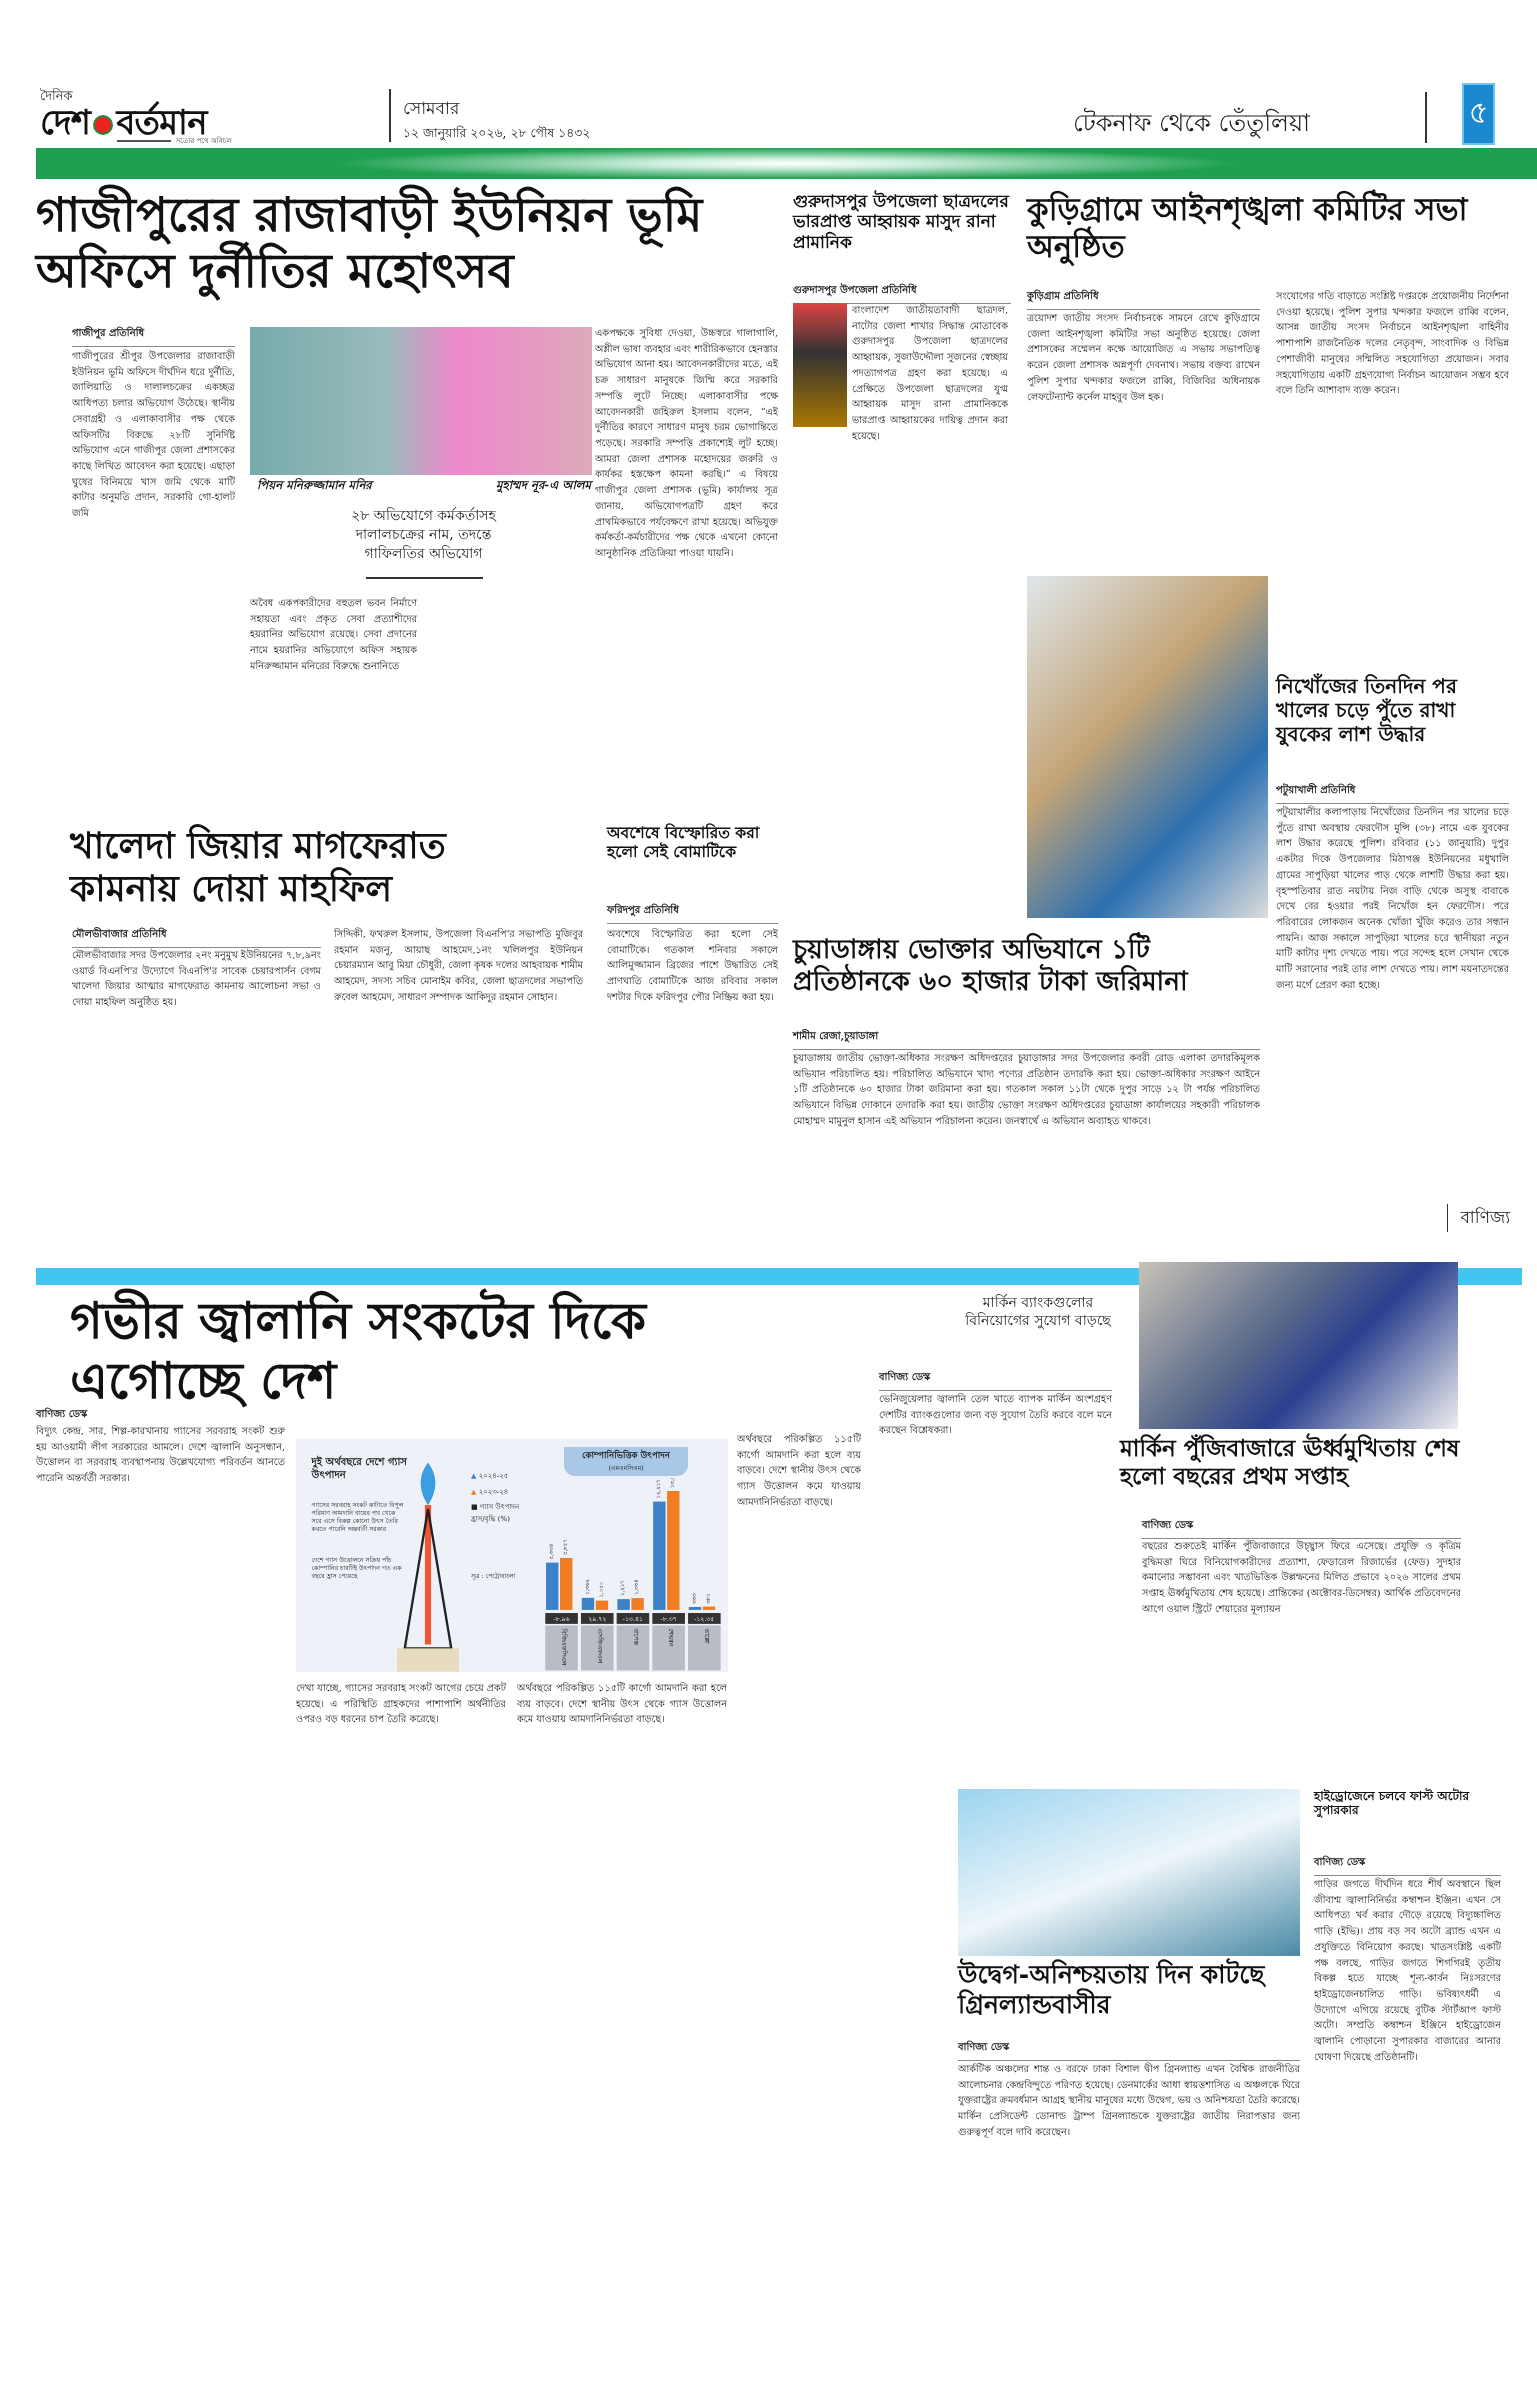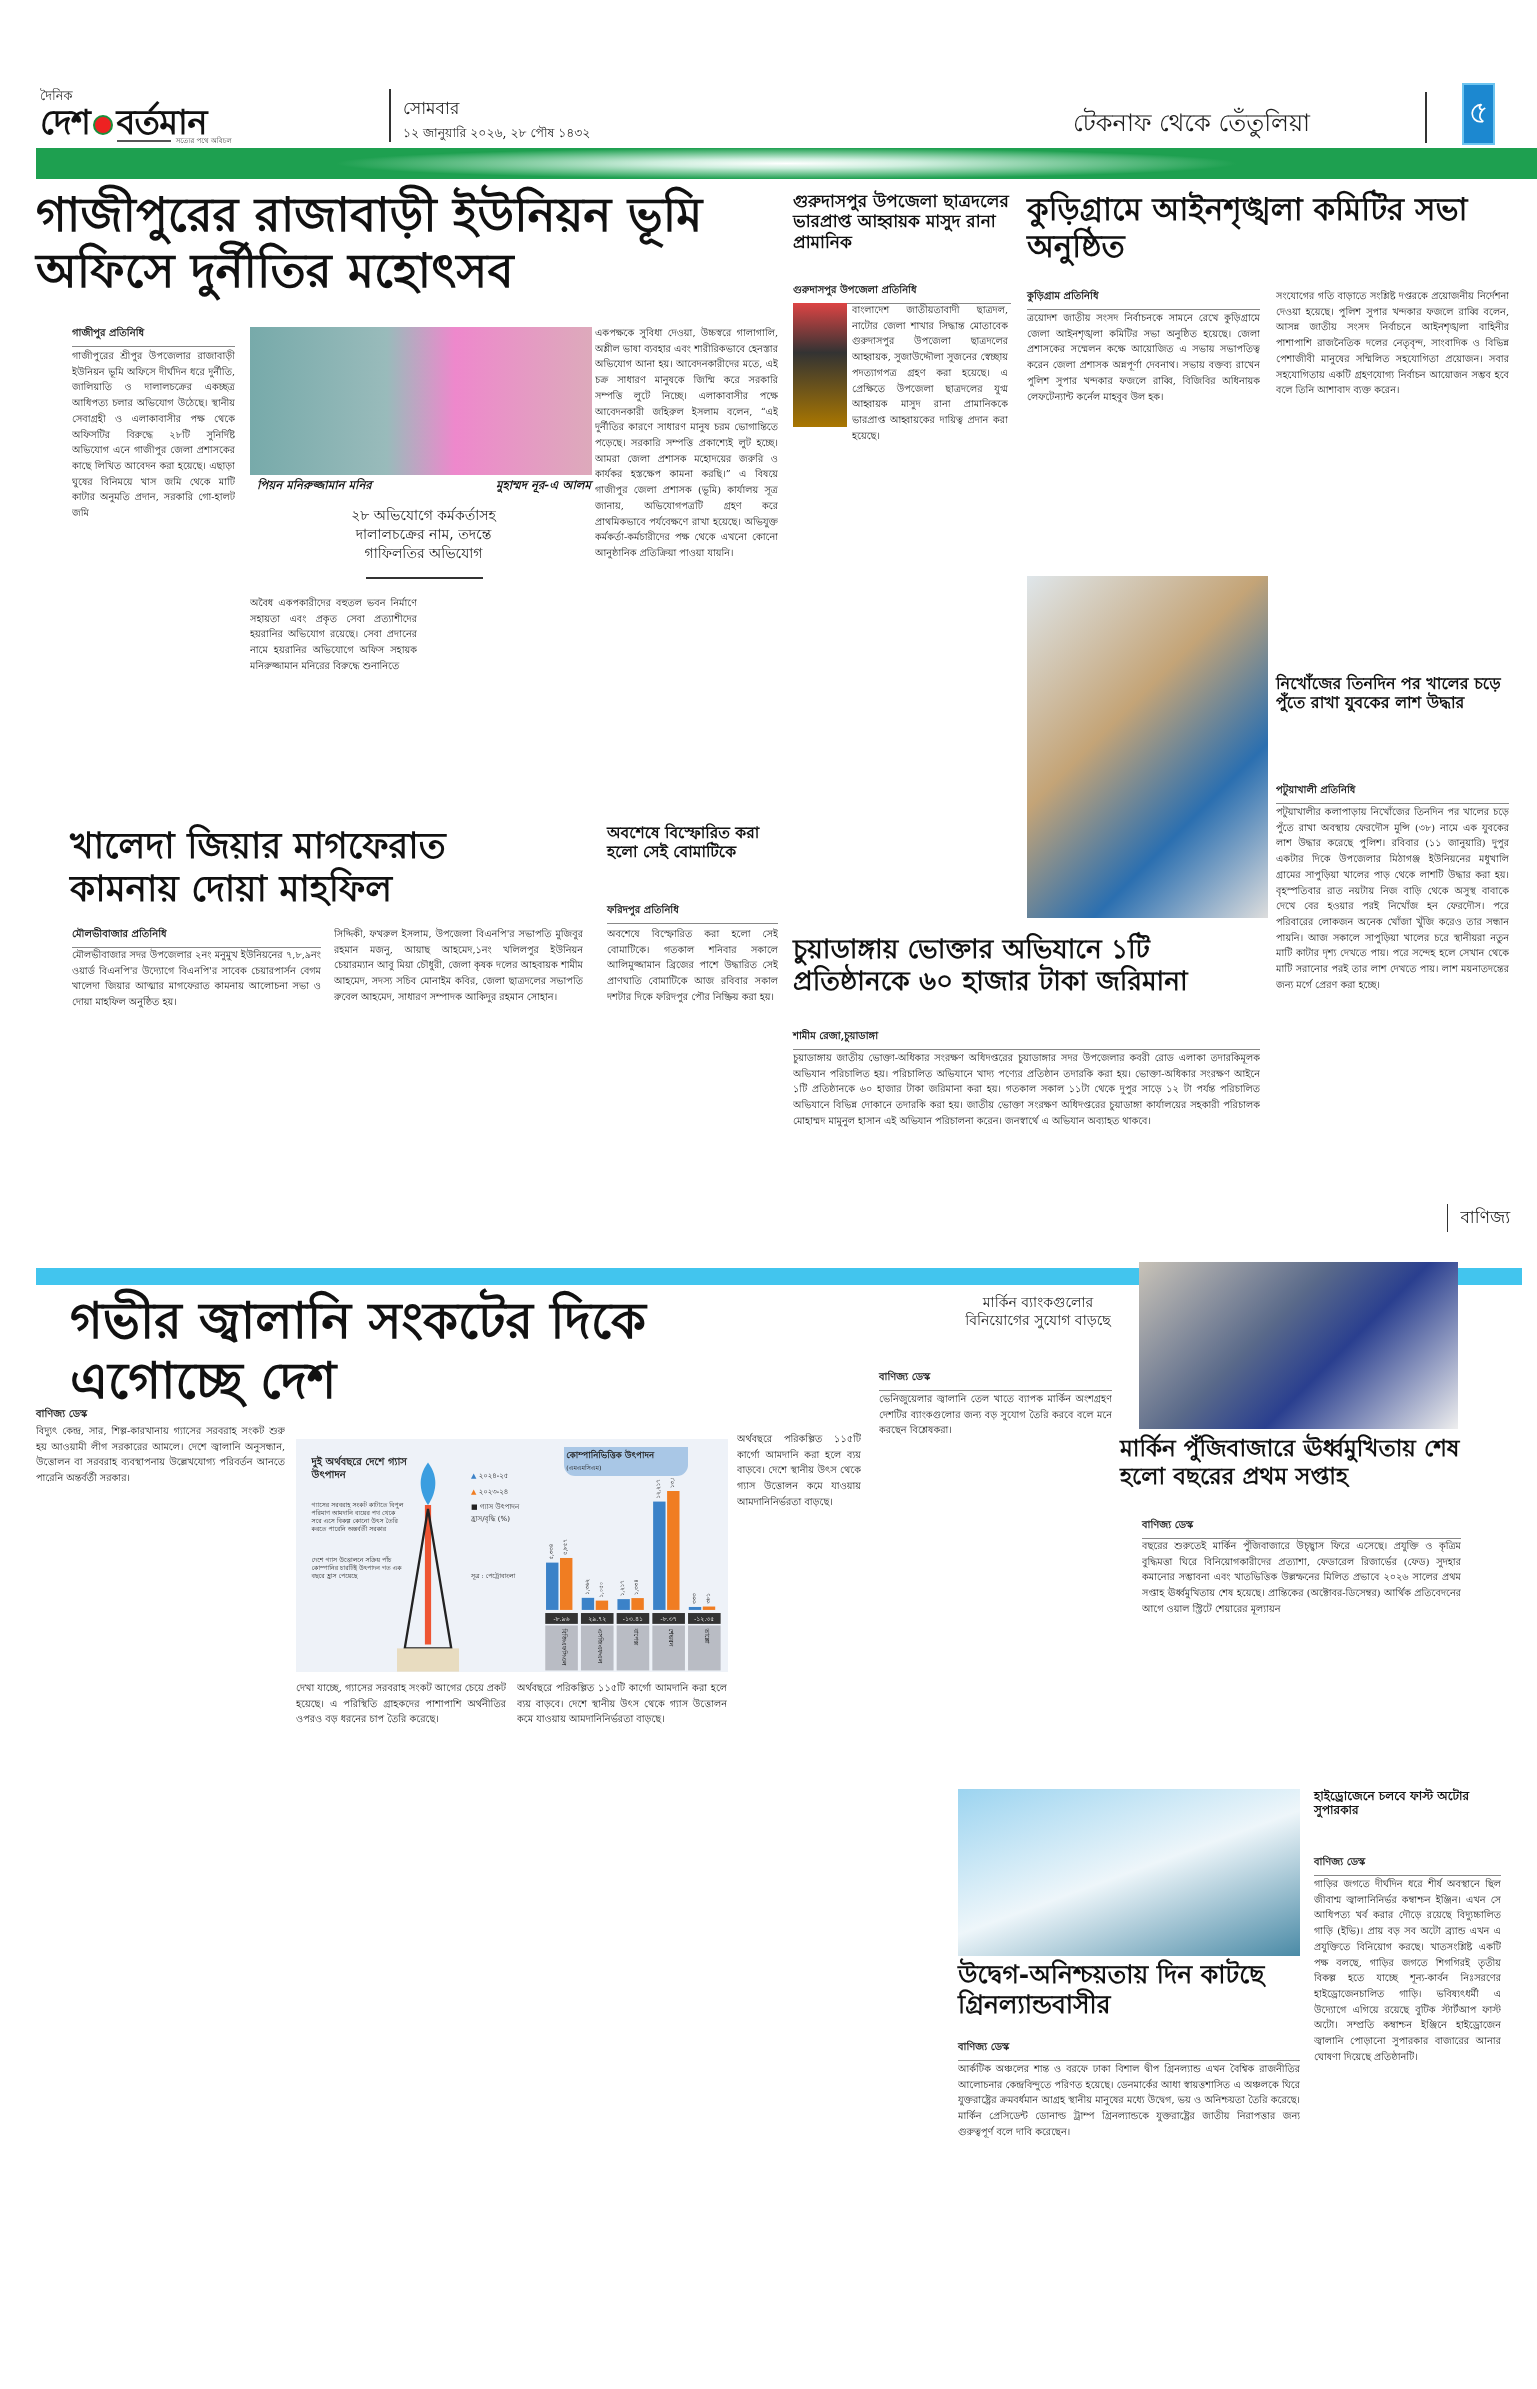--- a/index.html
+++ b/index.html
@@ -54,21 +54,21 @@
 <div class="abs photo" style="left:793px;top:303px;width:54px;height:124px;background:linear-gradient(#d44,#333 40%,#a70)"></div>
 <div class="abs body" style="left:852px;top:302px;width:156px;height:467px;overflow:hidden">বাংলাদেশ জাতীয়তাবাদী ছাত্রদল, নাটোর জেলা শাখার সিদ্ধান্ত মোতাবেক গুরুদাসপুর উপজেলা ছাত্রদলের আহ্বায়ক, সুজাউদ্দৌলা সুজনের স্বেচ্ছায় পদত্যাগপত্র গ্রহণ করা হয়েছে। এ প্রেক্ষিতে উপজেলা ছাত্রদলের যুগ্ম আহ্বায়ক মাসুদ রানা প্রামানিককে ভারপ্রাপ্ত আহ্বায়কের দায়িত্ব প্রদান করা হয়েছে।</div>
 
 <div class="abs h1" style="left:1027px;top:191px;width:482px;font-size:31px">কুড়িগ্রামে আইনশৃঙ্খলা কমিটির সভা অনুষ্ঠিত</div>
 <div class="abs byline" style="left:1027px;top:288px;width:233px">কুড়িগ্রাম প্রতিনিধি</div>
 <div class="abs body" style="left:1027px;top:310px;width:233px;height:257px;overflow:hidden">ত্রয়োদশ জাতীয় সংসদ নির্বাচনকে সামনে রেখে কুড়িগ্রামে জেলা আইনশৃঙ্খলা কমিটির সভা অনুষ্ঠিত হয়েছে। জেলা প্রশাসকের সম্মেলন কক্ষে আয়োজিত এ সভায় সভাপতিত্ব করেন জেলা প্রশাসক অন্নপূর্ণা দেবনাথ। সভায় বক্তব্য রাখেন পুলিশ সুপার খন্দকার ফজলে রাব্বি, বিজিবির অধিনায়ক লেফটেন্যান্ট কর্নেল মাহবুব উল হক।</div>
 <div class="abs body" style="left:1276px;top:288px;width:233px;height:373px;overflow:hidden">সংযোগের গতি বাড়াতে সংশ্লিষ্ট দপ্তরকে প্রয়োজনীয় নির্দেশনা দেওয়া হয়েছে। পুলিশ সুপার খন্দকার ফজলে রাব্বি বলেন, আসন্ন জাতীয় সংসদ নির্বাচনে আইনশৃঙ্খলা বাহিনীর পাশাপাশি রাজনৈতিক দলের নেতৃবৃন্দ, সাংবাদিক ও বিভিন্ন পেশাজীবী মানুষের সম্মিলিত সহযোগিতা প্রয়োজন। সবার সহযোগিতায় একটি গ্রহণযোগ্য নির্বাচন আয়োজন সম্ভব হবে বলে তিনি আশাবাদ ব্যক্ত করেন।</div>
 
 <div class="abs photo" style="left:1027px;top:576px;width:241px;height:342px;background:linear-gradient(135deg,#dfe6ea,#c4a477 40%,#2b6fb0 70%,#ddd)"></div>
 
-<div class="abs h1" style="left:1276px;top:674px;width:233px;font-size:16px">নিখোঁজের তিনদিন পর খালের চড়ে পুঁতে রাখা যুবকের লাশ উদ্ধার</div>
+<div class="abs h1" style="left:1276px;top:674px;width:233px;font-size:20px">নিখোঁজের তিনদিন পর খালের চড়ে পুঁতে রাখা যুবকের লাশ উদ্ধার</div>
 <div class="abs byline" style="left:1276px;top:782px;width:233px">পটুয়াখালী প্রতিনিধি</div>
 <div class="abs body" style="left:1276px;top:804px;width:233px;height:404px;overflow:hidden">পটুয়াখালীর কলাপাড়ায় নিখোঁজের তিনদিন পর খালের চড়ে পুঁতে রাখা অবস্থায় ফেরদৌস মুন্সি (৩৮) নামে এক যুবকের লাশ উদ্ধার করেছে পুলিশ। রবিবার (১১ জানুয়ারি) দুপুর একটার দিকে উপজেলার মিঠাগঞ্জ ইউনিয়নের মধুখালি গ্রামের সাপুড়িয়া খালের পাড় থেকে লাশটি উদ্ধার করা হয়। বৃহস্পতিবার রাত নয়টায় নিজ বাড়ি থেকে অসুস্থ বাবাকে দেখে বের হওয়ার পরই নিখোঁজ হন ফেরদৌস। পরে পরিবারের লোকজন অনেক খোঁজা খুঁজি করেও তার সন্ধান পায়নি। আজ সকালে সাপুড়িয়া খালের চরে স্থানীয়রা নতুন মাটি কাটার দৃশ্য দেখতে পায়। পরে সন্দেহ হলে সেখান থেকে মাটি সরানোর পরই তার লাশ দেখতে পায়। লাশ ময়নাতদন্তের জন্য মর্গে প্রেরণ করা হচ্ছে।</div>
 
 <div class="abs h1" style="left:70px;top:824px;width:436px;font-size:36px">খালেদা জিয়ার মাগফেরাত কামনায় দোয়া মাহফিল</div>
 <div class="abs byline" style="left:72px;top:926px;width:249px">মৌলভীবাজার প্রতিনিধি</div>
 <div class="abs body" style="left:72px;top:947px;width:249px;height:264px;overflow:hidden">মৌলভীবাজার সদর উপজেলার ২নং মনুমুখ ইউনিয়নের ৭,৮,৯নং ওয়ার্ড বিএনপি'র উদ্যোগে বিএনপি'র সাবেক চেয়ারপার্সন বেগম খালেদা জিয়ার আত্মার মাগফেরাত কামনায় আলোচনা সভা ও দোয়া মাহফিল অনুষ্ঠিত হয়।</div>
 <div class="abs body" style="left:334px;top:926px;width:249px;height:288px;overflow:hidden">সিদ্দিকী, ফখরুল ইসলাম, উপজেলা বিএনপি'র সভাপতি মুজিবুর রহমান মজনু, আয়াছ আহমেদ,১নং খলিলপুর ইউনিয়ন চেয়ারম্যান আবু মিয়া চৌধুরী, জেলা কৃষক দলের আহবায়ক শামীম আহমেদ, সদস্য সচিব মোনাইম কবির, জেলা ছাত্রদলের সভাপতি রুবেল আহমেদ, সাধারণ সম্পাদক আকিদুর রহমান সোহান।</div>
 
 <div class="abs h1" style="left:607px;top:824px;width:171px;font-size:15.6px;font-weight:bold">অবশেষে বিস্ফোরিত করা হলো সেই বোমাটিকে</div>
 <div class="abs byline" style="left:607px;top:902px;width:171px">ফরিদপুর প্রতিনিধি</div>
@@ -92,21 +92,21 @@
   <svg class="abs" style="left:101px;top:23px" width="62" height="210" viewBox="0 0 80 270">
     <path d="M40 0 C25 20 30 40 40 55 C50 40 55 20 40 0Z" fill="#3b9ee0"></path>
     <rect x="36" y="55" width="8" height="180" fill="#e53"></rect>
     <path d="M10 240 L40 60 L70 240Z" fill="none" stroke="#222" stroke-width="3"></path>
     <rect x="0" y="240" width="80" height="30" fill="#e8dcc0"></rect>
   </svg>
   <div class="abs" style="left:175px;top:31px;font-size:7px"><span style="color:#3b82c8">▲</span> <span>২০২৪-২৫</span></div>
   <div class="abs" style="left:175px;top:47px;font-size:7px"><span style="color:#f07d22">▲</span> <span>২০২৩-২৪</span></div>
   <div class="abs" style="left:175px;top:62px;width:62px;font-size:7px"><span>■</span> <span>গ্যাস উৎপাদন হ্রাস/বৃদ্ধি (%)</span></div>
   <div class="abs" style="left:175px;top:132px;font-size:6.2px">সূত্র : পেট্রোবাংলা</div>
-  <div class="abs" style="left:268px;top:7.8px;width:124px;background:#a9c7e6;border-radius:0 0 11px 11px;font-size:8.6px;font-weight:bold;padding:2.3px">
+  <div class="abs" style="left:268px;top:7.8px;width:124px;background:#a9c7e6;border-radius:0 0 11px 11px;text-align:center;font-size:8.6px;font-weight:bold;padding:2.3px">
       <div>কোম্পানিভিত্তিক উৎপাদন</div>
       <div style="font-size:6.2px;font-weight:normal">(এমএমসিএম)</div>
     </div>
   <svg id="gas-chart" class="abs" style="left:245px;top:39px" width="187" height="194" viewBox="0 0 240 250">
       <rect x="6" y="109.03999999999999" width="16" height="60.96" fill="#3b82c8"></rect>
       <text x="15" y="105.03999999999999" font-size="7" text-anchor="start" transform="rotate(-90 15 105.03999999999999)">৫,৩৩৪</text>
       <rect x="24" y="103.06285714285714" width="16" height="66.93714285714286" fill="#f07d22"></rect>
       <text x="33" y="99.06285714285714" font-size="7" text-anchor="start" transform="rotate(-90 33 99.06285714285714)">৫,৮৫৭</text>
       <rect x="5" y="174" width="42" height="14" fill="#333"></rect>
       <text x="26" y="184" font-size="8" fill="#fff" text-anchor="middle">-৮.৯৬</text>

